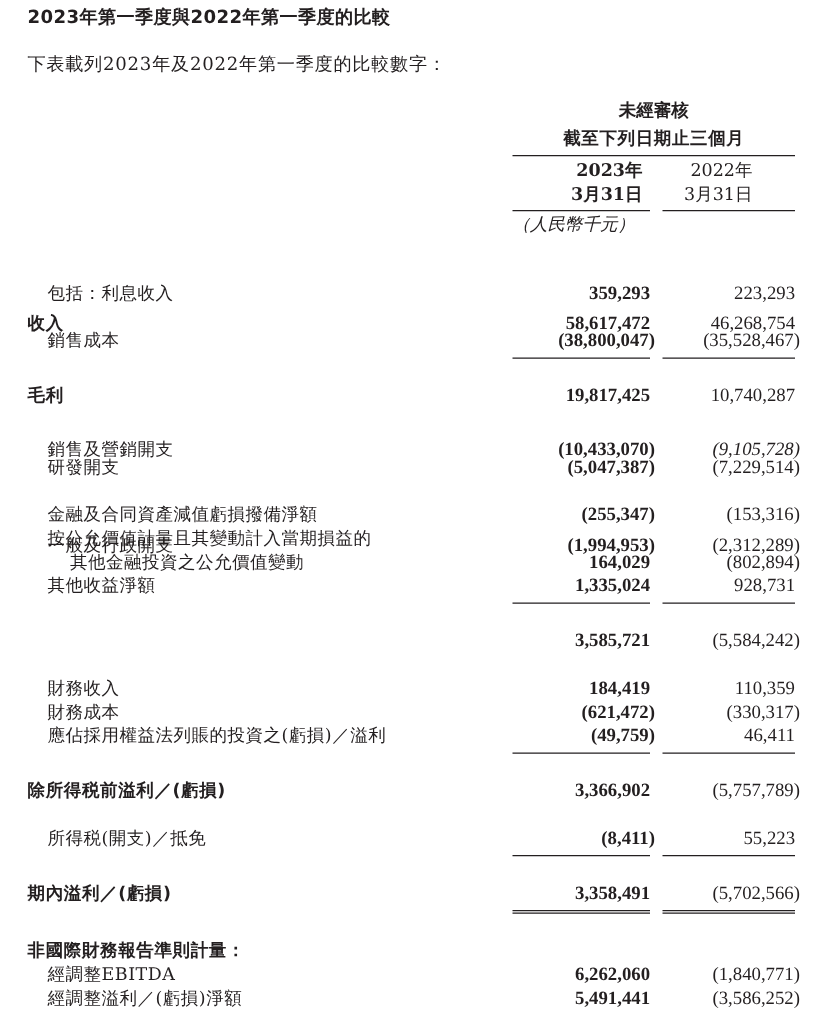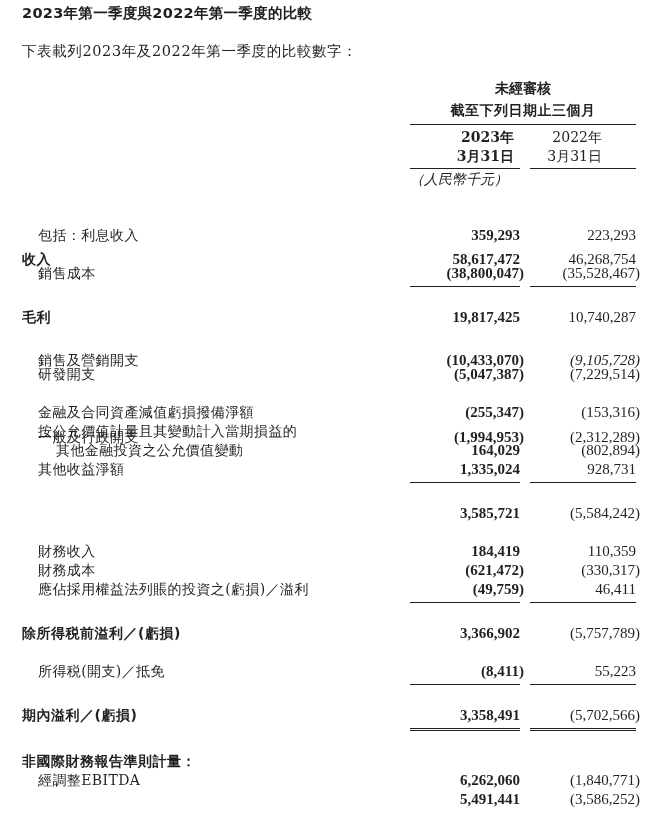--- a/index.html
+++ b/index.html
@@ -169,15 +169,16 @@
 
 <div class="row" style="top:752px;padding-left:20px;">
   <span class="lbl bold">非國際財務報告準則計量：</span>
 </div>
 <div class="row" style="top:771px;">
   <span class="lbl ind1">經調整EBITDA</span>
   <span class="v1 num">6,262,060</span>
   <span class="v2 num" style="width:110px;">(1,840,771)</span>
 </div>
 <div class="row" style="top:790px;">
+  <span class="lbl ind1">經調整溢利／(虧損)淨額</span>
   <span class="v1 num">5,491,441</span>
   <span class="v2 num" style="width:110px;">(3,586,252)</span>
 </div>
 
 </body></html>

